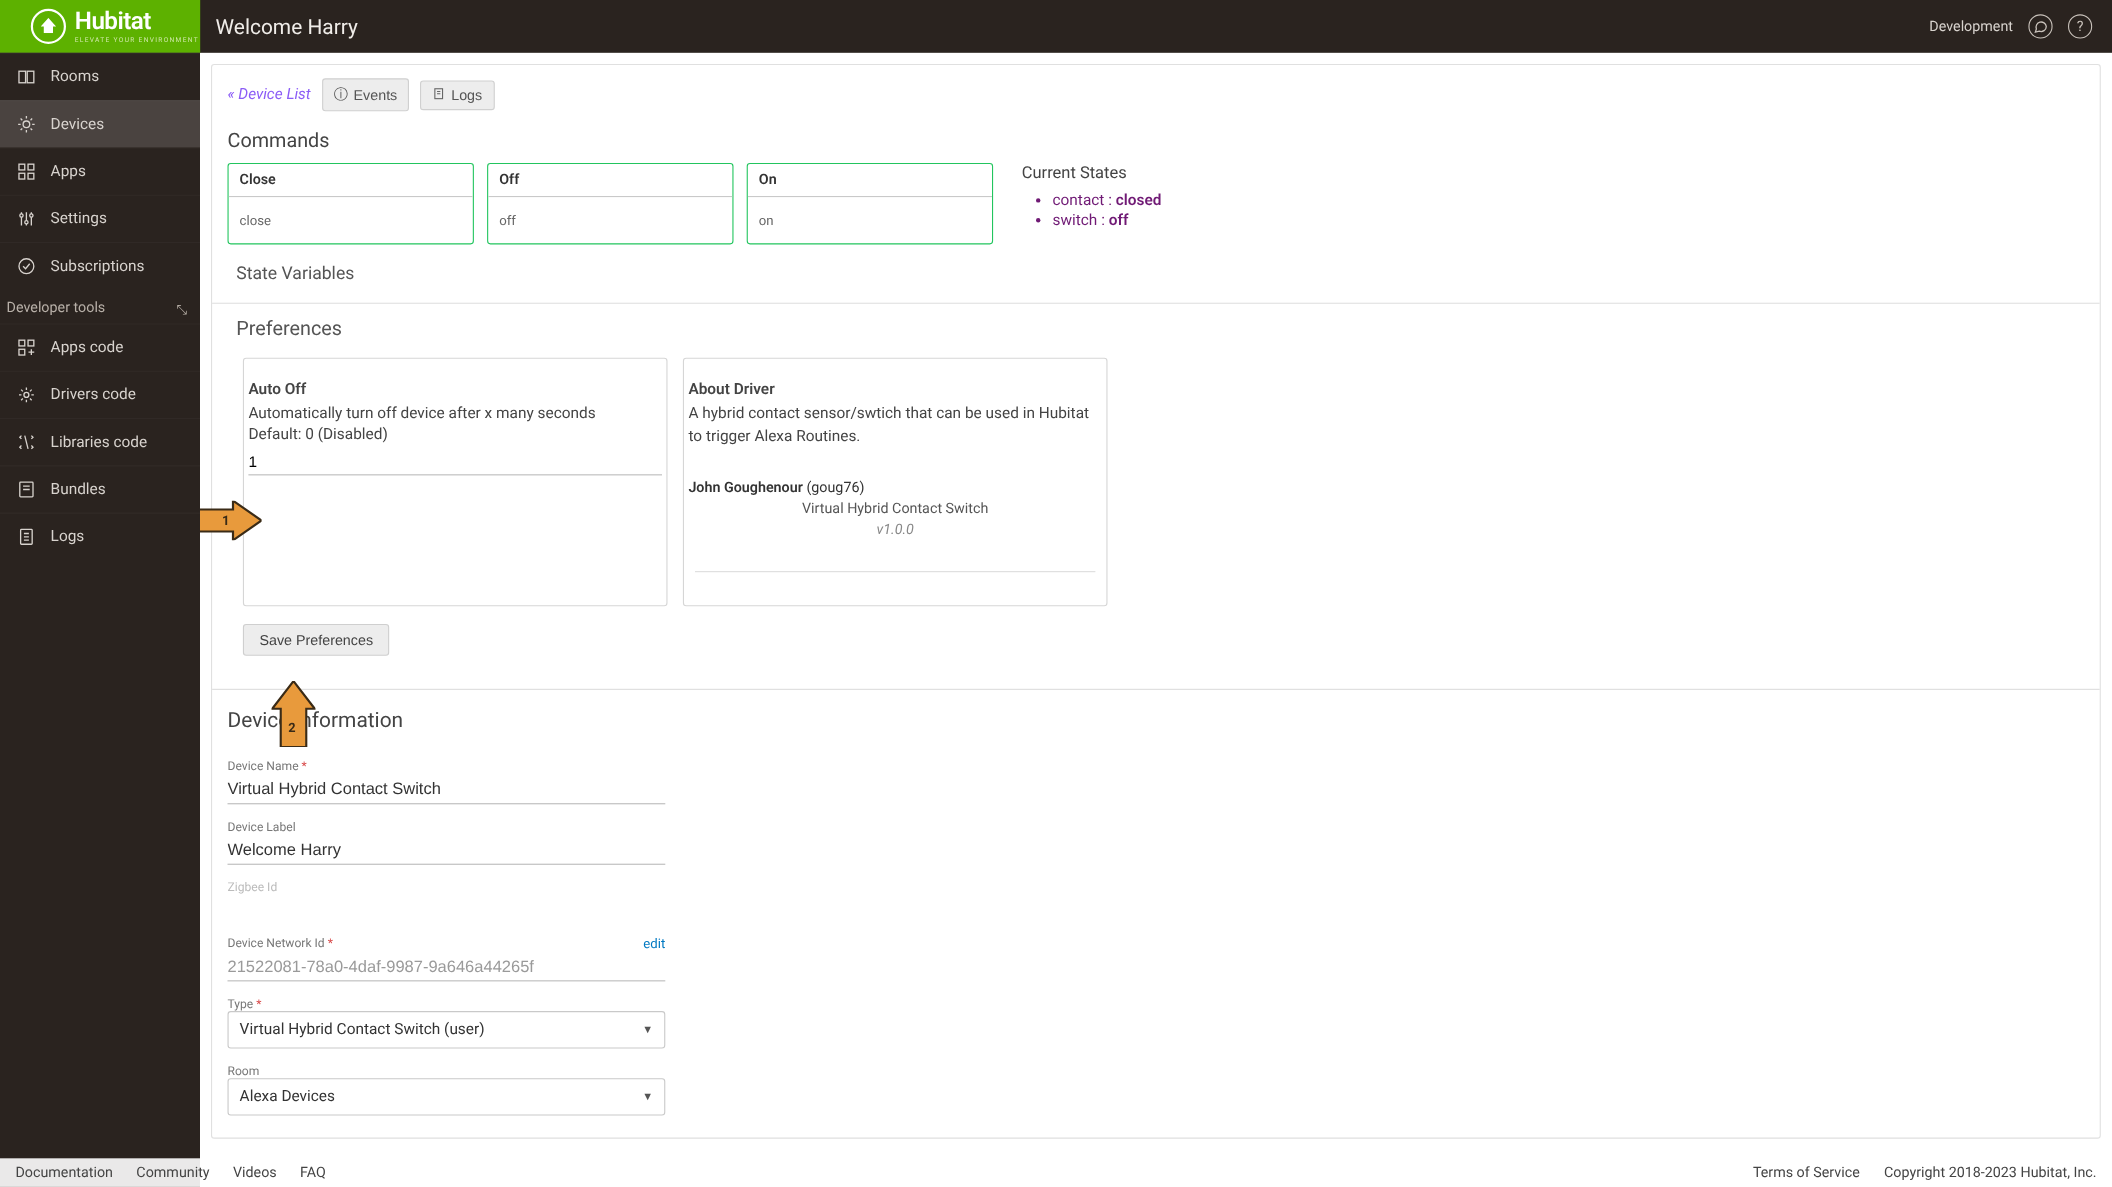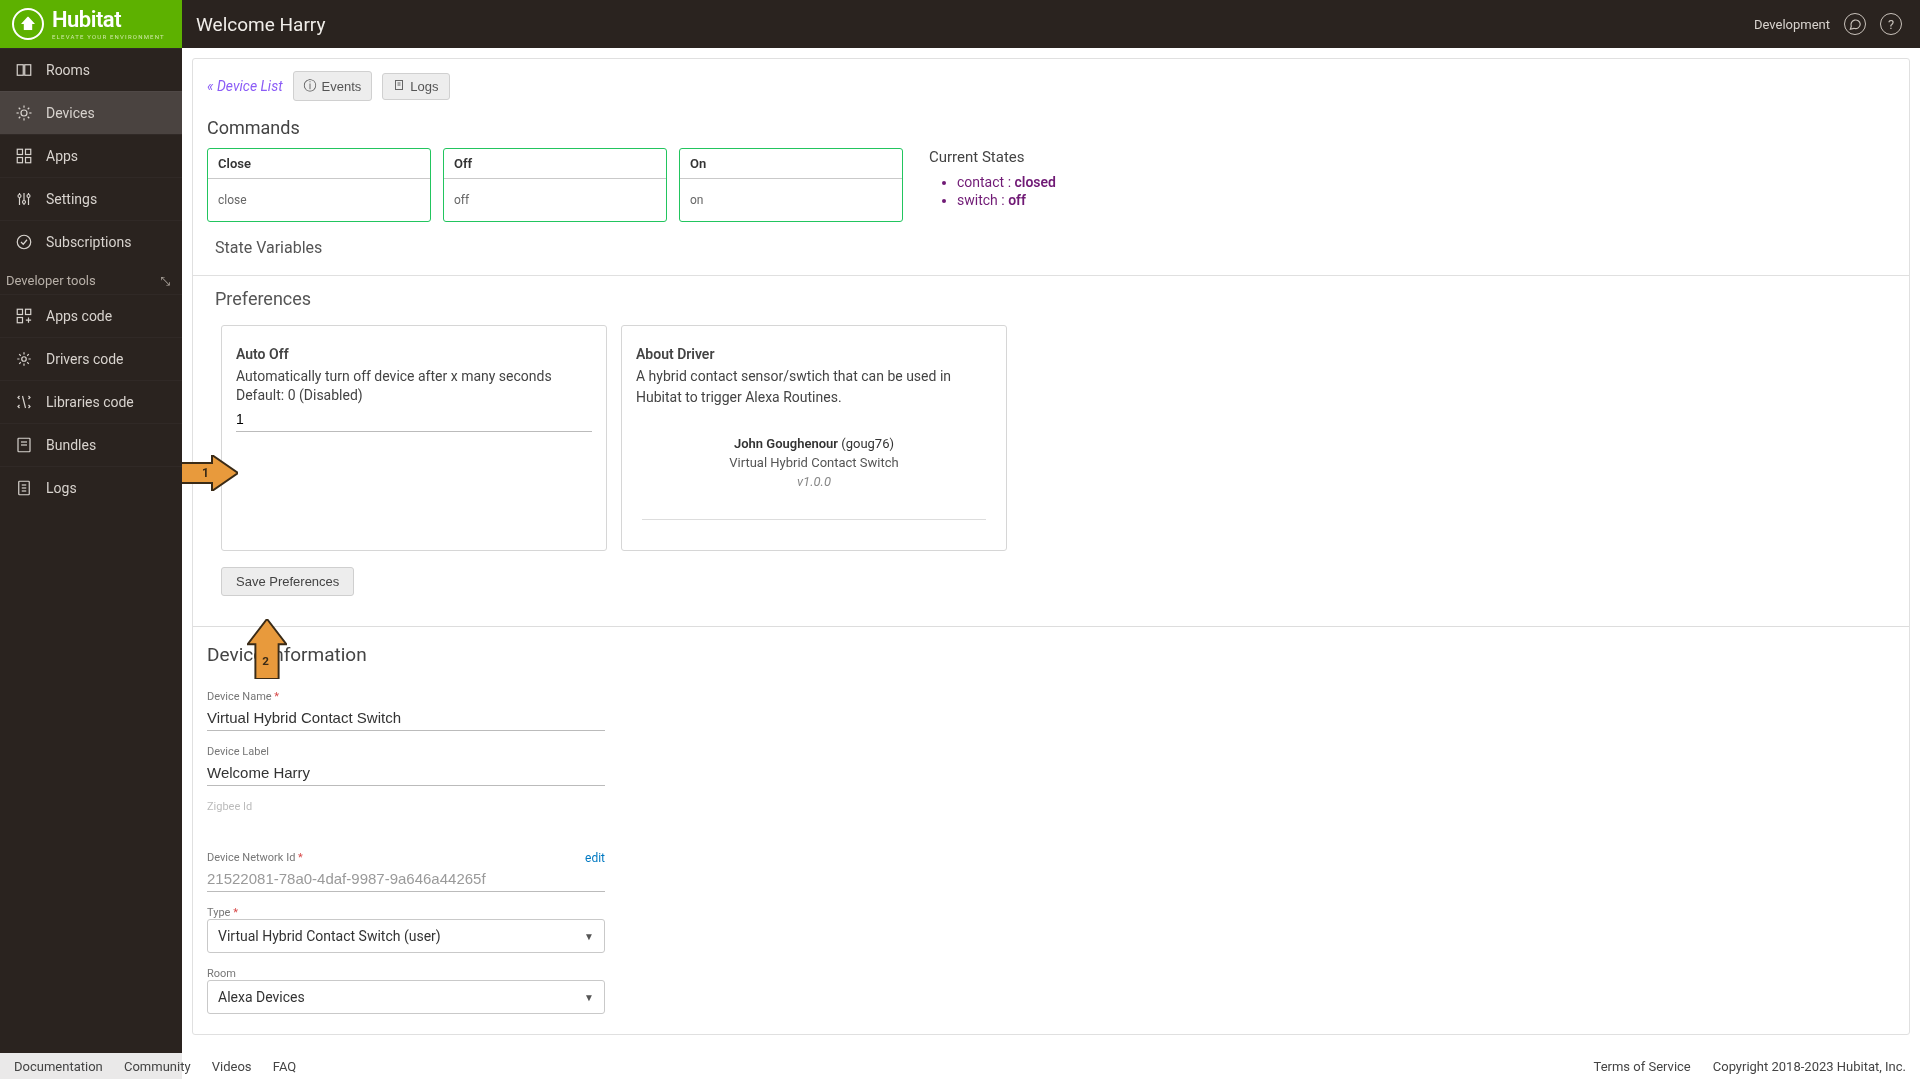--- a/index.html
+++ b/index.html
@@ -22,21 +22,21 @@
   height: 48px;
   align-items: center;
   color: #fff;
 }
 .logo {
   width: 182px;
   height: 48px;
   background: #5db100;
   display: flex;
   align-items: center;
-  padding-left: 12px;
+  padding-left: 28px;
   gap: 8px;
 }
 .logo-icon {
   width: 32px;
   height: 32px;
   border: 2.5px solid #fff;
   border-radius: 50%;
   position: relative;
 }
 .logo-icon::after {
@@ -204,36 +204,36 @@
 .prefs-cards {
   display: flex;
   gap: 14px;
   padding-left: 14px;
 }
 .pref-card {
   width: 386px;
   min-height: 192px;
   border: 1px solid #d6d6d6;
   border-radius: 3px;
-  padding: 20px 14px;
+  padding: 20px 4px;
   font-size: 14px;
   color: #444;
 }
 .pref-card .card-title { font-weight: 600; margin-bottom: 4px; }
 .pref-card .desc { line-height: 1.5; }
 .pref-card .default { margin-bottom: 6px; }
 .pref-input {
   width: 100%;
   border: none;
   border-bottom: 1px solid #bbb;
   outline: none;
   padding: 2px 0 4px 0;
   font-size: 14px;
 }
-.about .author { text-align: center; font-size: 13px; margin-top: 28px; color:#333;}
+.about .author { text-align: left; font-size: 13px; margin-top: 28px; color:#333;}
 .about .author .name { font-weight: 600; }
 .about .driver-name { text-align: center; color: #555; font-size: 13px; margin-top: 4px; }
 .about .version { text-align: center; color: #888; font-size: 13px; font-style: italic; margin-top: 4px; }
 .about hr { border: none; border-top: 1px solid #ddd; margin: 30px 6px 10px 6px;}
 .save-btn-row { padding: 16px 0 0 14px; }
 .btn {
   background: #ededed;
   border: 1px solid #cfcfcf;
   border-radius: 3px;
   padding: 6px 14px;

